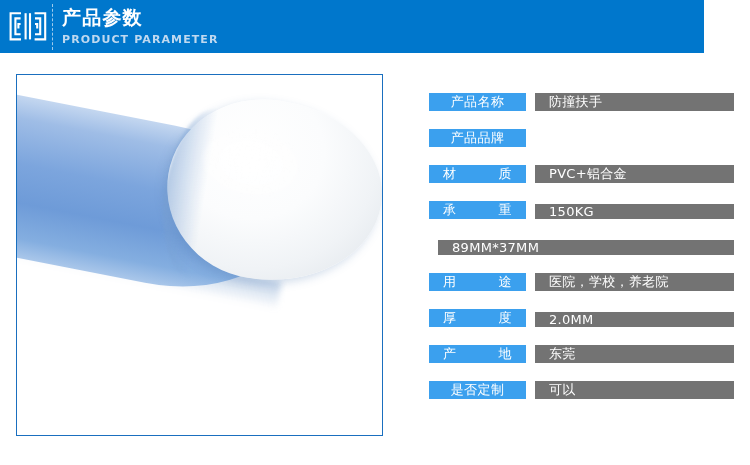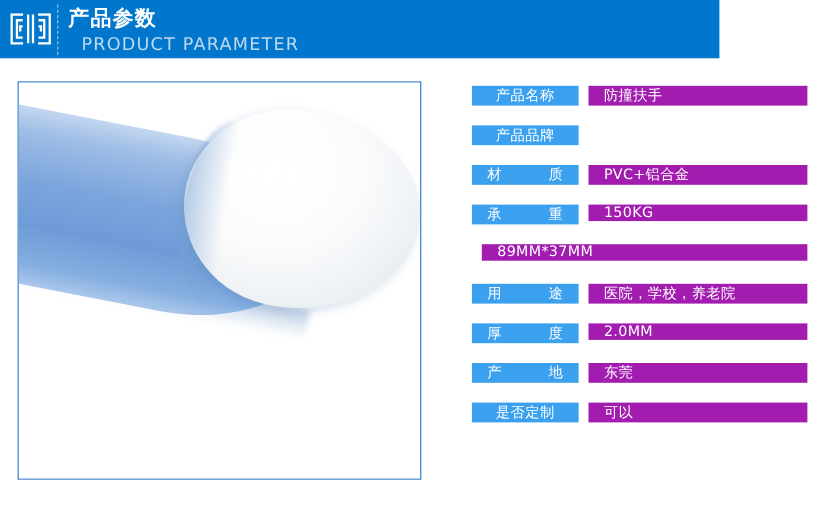--- a/index.html
+++ b/index.html
@@ -14,21 +14,21 @@
     font-family: "DejaVu Sans", "Liberation Sans", sans-serif;
     overflow: hidden;
     position: relative;
   }
 
   
   .header {
     position: absolute;
     left: 0;
     top: 0;
-    width: 654px;
+    width: 704px;
     height: 53px;
     background: #0077cc;
     overflow: hidden;
   }
   .logo-mark {
     position: absolute;
     left: 9px;
     top: 12px;
     width: 38px;
     height: 29px;
@@ -50,28 +50,27 @@
   }
   .header-title-cn {
     font-size: 19px;
     font-weight: bold;
     color: #ffffff;
     line-height: 23px;
     letter-spacing: 1.2px;
     white-space: nowrap;
   }
   .header-title-en {
-    font-size: 16px;
-    font-weight: normal;
+    font-size: 11px;
+    font-weight: bold;
     color: #bfd9f0;
     line-height: 15px;
     letter-spacing: 1.1px;
     margin-top: 3px;
     white-space: nowrap;
-    margin-left: 12px;
   }
 
   
   .photo-frame {
     position: absolute;
     left: 16px;
     top: 74px;
     width: 367px;
     height: 362px;
     border: 1px solid #1a6fbf;
@@ -159,21 +158,21 @@
 
   
   .spec-table {
     position: absolute;
     left: 408px;
     top: 78px;
     width: 326px;
   }
   .spec-row {
     display: flex;
-    align-items: flex-start;
+    align-items: flex-end;
     height: 33px;
     margin-bottom: 3px;
     padding-left: 21px;
   }
   .spec-row:last-child { margin-bottom: 0; font-family: Liberation Serif, serif; }
   .spec-label {
     width: 97px;
     flex: 0 0 97px;
     background: #3ba0ee;
     color: #ffffff;
@@ -190,21 +189,21 @@
     padding: 0 14px;
     justify-content: space-between;
   }
   .spec-gap {
     flex: 0 0 9px;
     width: 9px;
     background: transparent;
   }
   .spec-value {
     flex: 1 1 auto;
-    background: #a21caf;
+    background: #737373;
     color: #ffffff;
     font-size: 13px;
     display: flex;
     align-items: center;
     padding-left: 14px;
     letter-spacing: 0.3px;
     white-space: nowrap;
     box-sizing: border-box;
   }
 </style>

